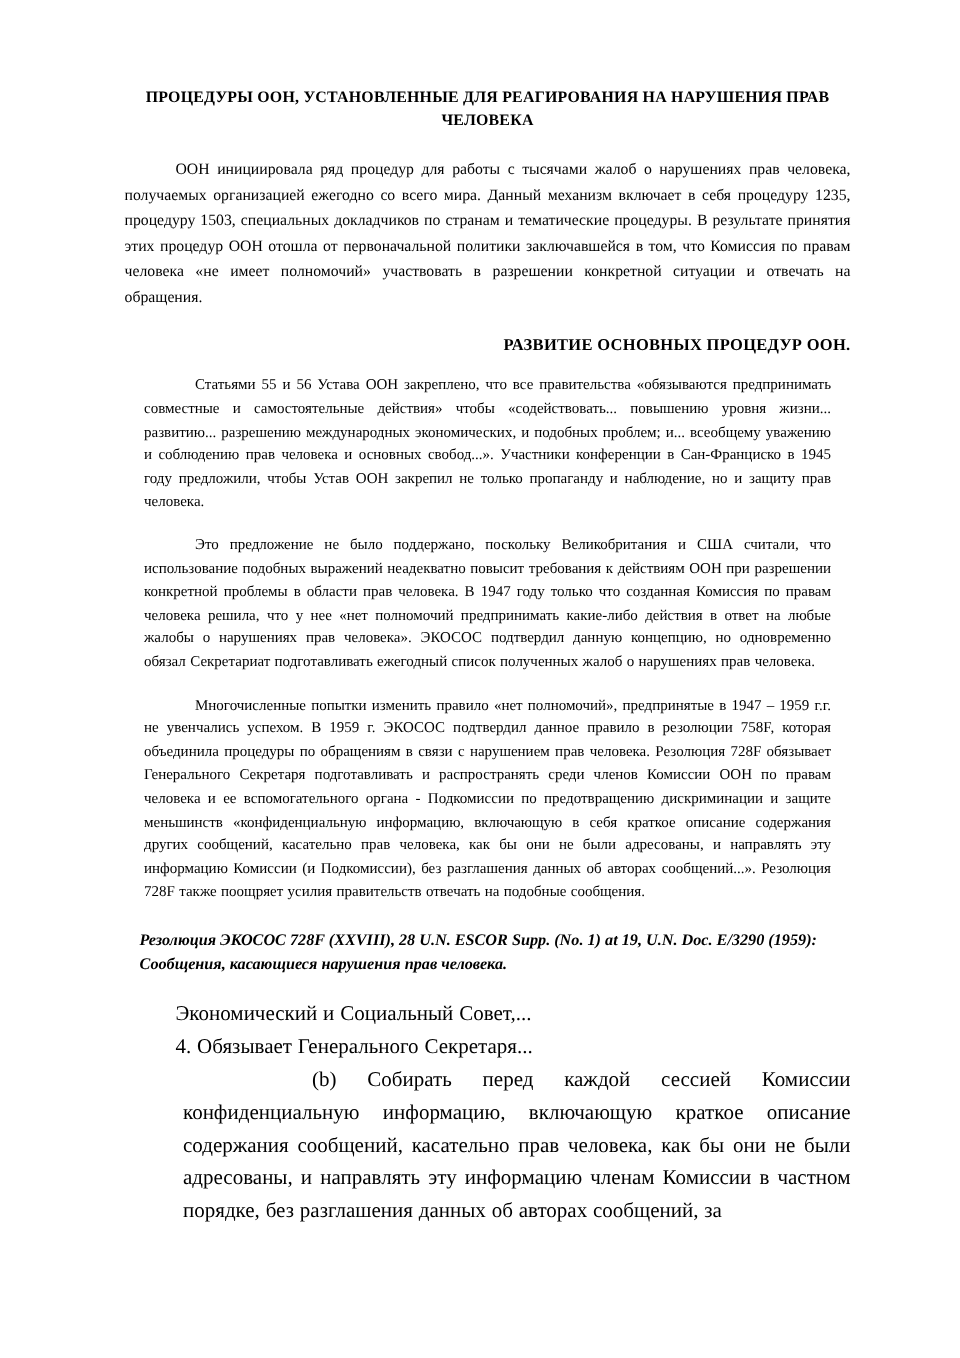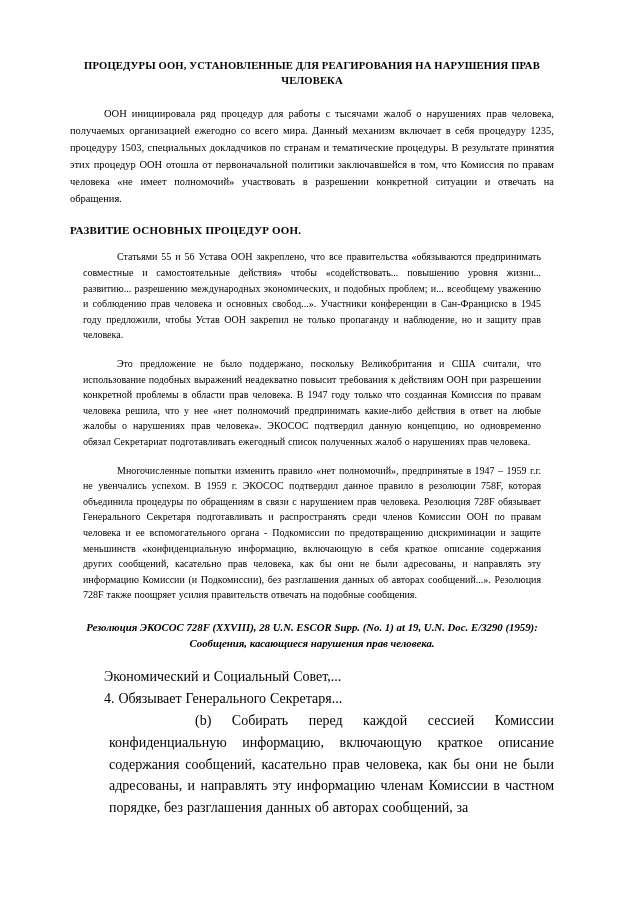--- a/index.html
+++ b/index.html
@@ -20,21 +20,21 @@
     position: relative;
     width: 640px;
     height: 905px;
     background: #ffffff;
     box-sizing: border-box;
     padding: 0;
   }
 
   .content {
     position: absolute;
-    left: 70px;
+    left: 83px;
     top: 58px;
     width: 484px;
   }
 
   
   .doc-title {
     font-size: 10.6px;
     font-weight: bold;
     text-align: center;
     line-height: 1.42;
@@ -50,21 +50,21 @@
     text-justify: inter-word;
     line-height: 1.62;
     margin: 17px 0 0 0;
     text-indent: 34px;
     word-spacing: 0.6px;
   }
 
   
   .section-heading {
     font-size: 11px;
-    text-align: left;
+    text-align: right;
     margin: 16px 0 0 0;
     line-height: 1.4;
     letter-spacing: 0.2px;
   }
 
   
   .body-par {
     font-size: 10px;
     text-align: justify;
     text-justify: inter-word;
@@ -75,21 +75,21 @@
   }
   .body-par.first {
     margin-top: 11px;
   }
 
   
   .citation {
     font-size: 10.8px;
     font-style: italic;
     font-weight: bold;
-    text-align: center;
+    text-align: left;
     line-height: 1.5;
     margin: 16px 0 0 0;
     padding: 0 10px;
   }
 
   
   .quote-par {
     font-size: 14px;
     text-align: justify;
     text-justify: inter-word;

